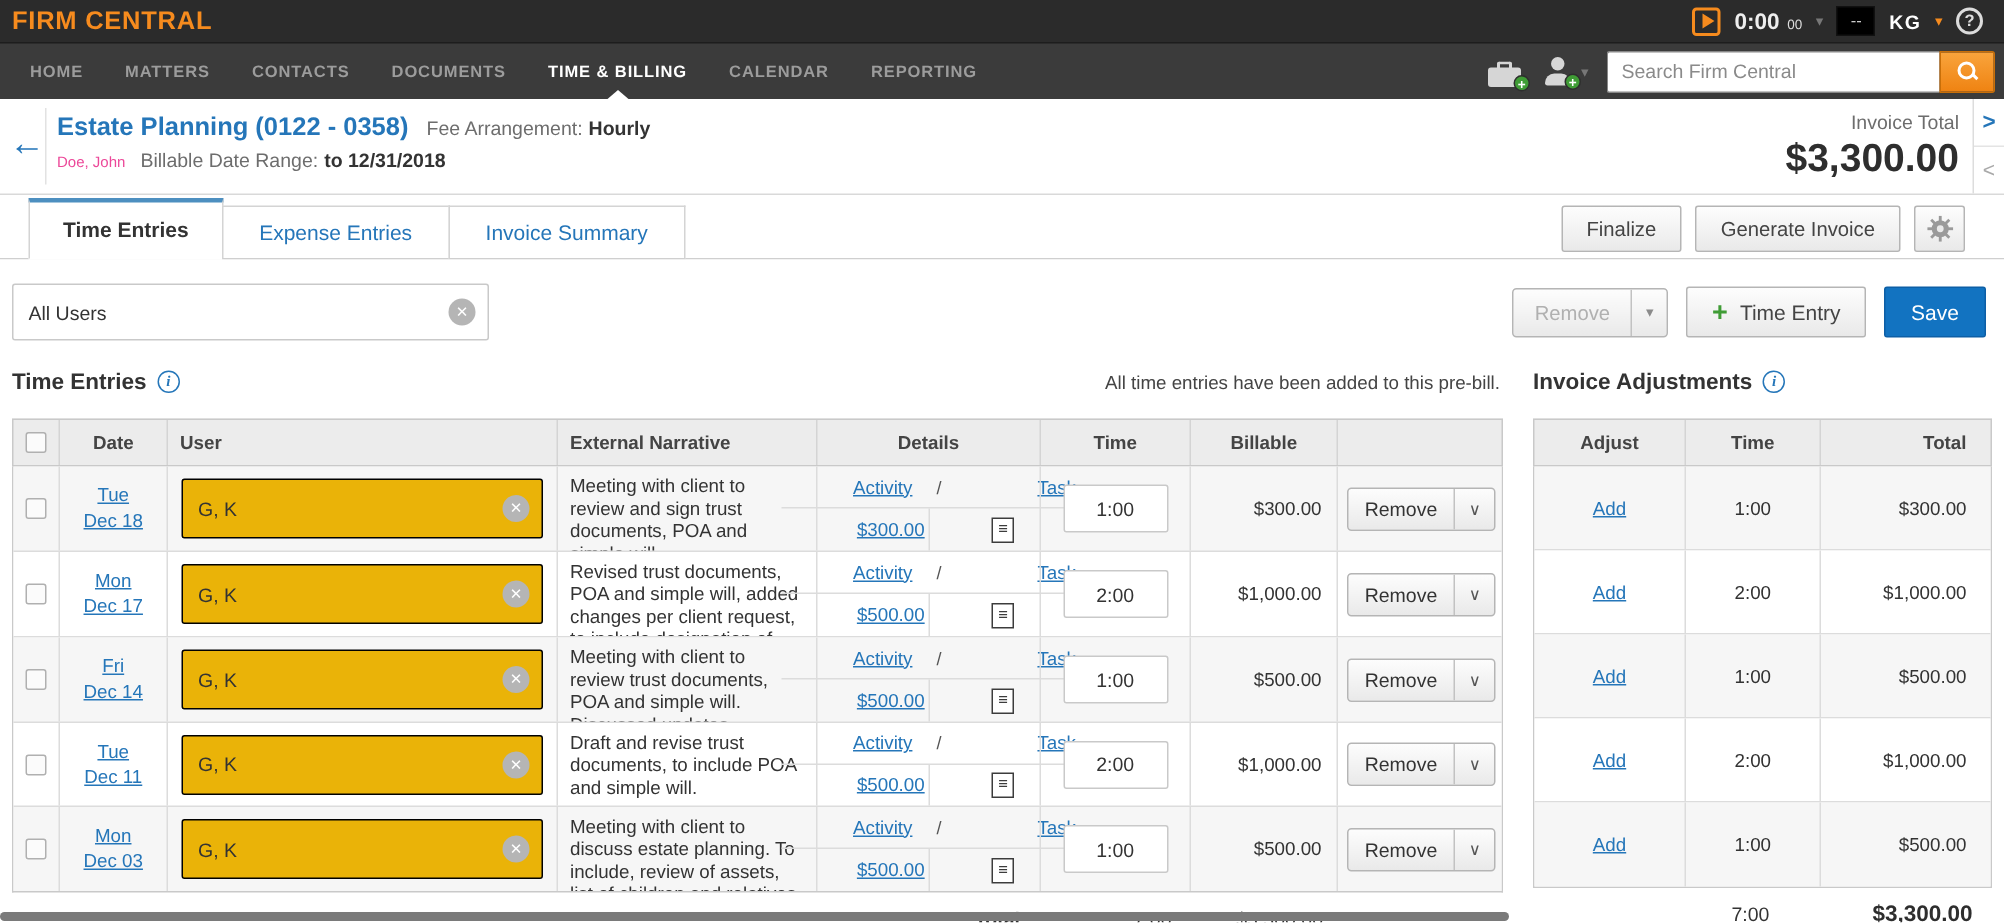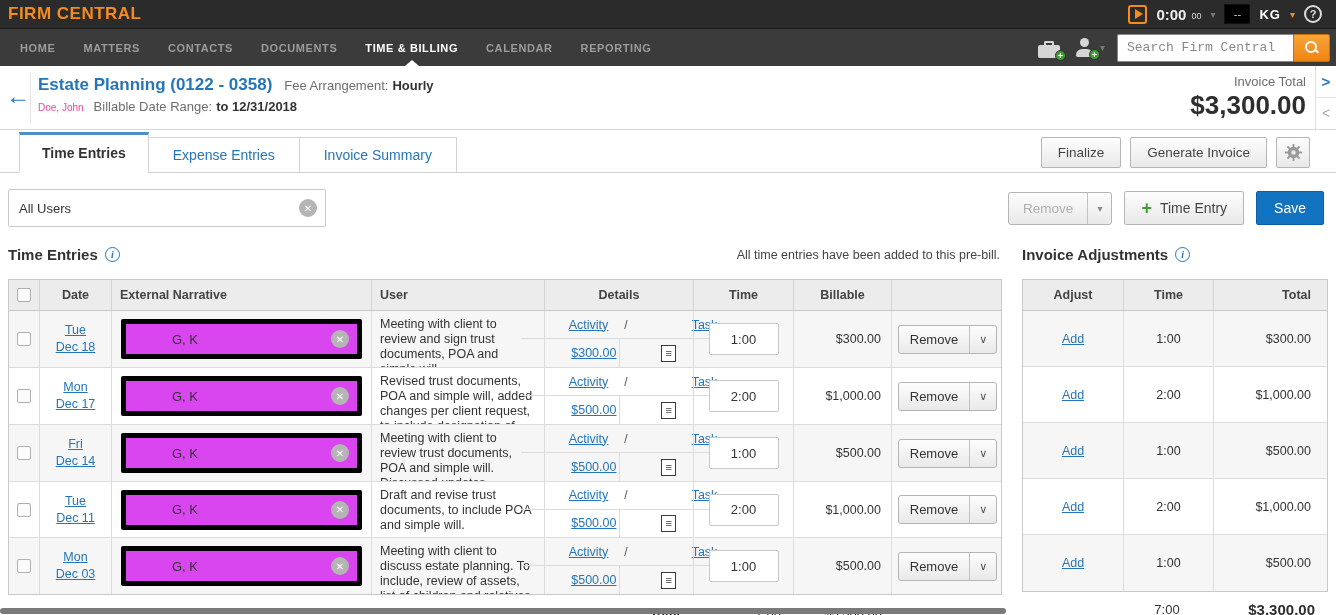--- a/index.html
+++ b/index.html
@@ -37,22 +37,22 @@
   .briefcase { position: relative; width: 24px; height: 17px; margin-top: 3px; }
   .briefcase .bc-body { position: absolute; bottom: 0; width: 22px; height: 13px; background: #d6d6d6; border-radius: 2px; }
   .briefcase .bc-handle { position: absolute; top: 0; left: 6px; width: 10px; height: 6px;
     border: 2px solid #d6d6d6; border-bottom: none; border-radius: 2px 2px 0 0; }
   .plus-badge { position: absolute; right: -4px; bottom: -3px; width: 11px; height: 11px; background: #3f9c35;
     border-radius: 50%; color: #fff; font-size: 9px; font-weight: bold; line-height: 10px; text-align: center; border: 1px solid #2e2e2e; }
   .person { position: relative; width: 22px; height: 19px; }
   .person .p-head { position: absolute; top: 0; left: 6px; width: 9px; height: 9px; background: #d6d6d6; border-radius: 50%; }
   .person .p-body { position: absolute; bottom: 0; left: 2px; width: 17px; height: 8px; background: #d6d6d6; border-radius: 7px 7px 2px 2px; }
   .search-wrap { display: flex; align-items: center; }
-  .search-input { width: 176px; height: 28px; border: 1px solid #888; border-right: none; border-radius: 2px 0 0 2px;
-    font-size: 13px; padding: 0 9px; color: #333; font-family: Liberation Mono, monospace; }
+  .search-input { width: 222px; height: 28px; border: 1px solid #888; border-right: none; border-radius: 2px 0 0 2px;
+    font-size: 13px; padding: 0 9px; color: #333; font-family: Liberation Sans, sans-serif; }
   .search-input::placeholder { color: #8a8a8a; }
   .search-btn { width: 37px; height: 28px; background: linear-gradient(#f9a43c, #ef8312); border: 1px solid #c96f08;
     border-radius: 0 2px 2px 0; display: flex; align-items: center; justify-content: center; cursor: pointer; }
   .mag { position: relative; width: 14px; height: 14px; }
   .mag::before { content: ""; position: absolute; top: 0; left: 0; width: 8px; height: 8px; border: 2px solid #fff; border-radius: 50%; }
   .mag::after { content: ""; position: absolute; left: 9px; top: 9px; width: 5px; height: 2px; background: #fff; transform: rotate(45deg); }
 
   
   .matter-header { position: absolute; top: 66px; left: 0; width: 100%; height: 64px; background: #fff; border-bottom: 1px solid #d9d9d9; }
   .back-arrow { position: absolute; left: 6px; top: 18px; color: #2576b9; font-size: 24px; line-height: 24px; cursor: pointer; }
@@ -127,22 +127,22 @@
   .tbody > .trow:nth-of-type(odd) { background: #f6f6f6; }
   .tbody > .trow:last-of-type { border-bottom: none; }
   .trow > div { border-left: 1px solid #dcdcdc; display: flex; align-items: center; justify-content: center; }
   .trow > div:first-child { border-left: none; }
 
   input[type="checkbox"] { appearance: none; width: 14px; height: 14px; border: 1px solid #b0b0b0;
     border-radius: 2px; background: #fbfbfb; cursor: pointer; }
   .date-link { text-align: center; font-size: 12.5px; color: #2576b9; line-height: 17px; cursor: pointer; }
   .date-link span { display: block; text-decoration: underline; }
   .c-user { padding: 0 9px; }
-  .user-combo { width: 100%; height: 40px; border: 5px solid #000000; border-radius: 2px; background: #d946ef;
-    display: flex; align-items: center; padding-left: 36px; }
+  .user-combo { width: 100%; height: 40px; border: 1px solid #000000; border-radius: 2px; background: #eab308;
+    display: flex; align-items: center; }
   .user-combo input { border: none; outline: none; flex: 1; min-width: 0; font-size: 13px; color: #333;
     padding-left: 10px; font-family: "Liberation Sans", sans-serif; background: transparent; }
   .c-narr { align-items: flex-start !important; justify-content: flex-start !important; padding: 6px 8px 0;
     font-size: 12.5px; line-height: 15px; color: #333; overflow: hidden; max-height: 56px; display: block !important; }
   .c-details { display: grid !important; grid-template-rows: 1fr 1fr; align-items: stretch !important; padding: 0 !important; }
   .d-top { border-bottom: 1px solid #dcdcdc; display: flex; align-items: center; justify-content: center; gap: 16px; }
   .d-top a, .d-rate a { color: #2576b9; font-size: 12.5px; text-decoration: underline; cursor: pointer; margin-left: 48px; }
   .slash { color: #555; font-size: 12px; }
   .d-bottom { display: grid; grid-template-columns: 1fr 1fr; }
   .d-rate { display: flex; align-items: center; justify-content: center; }
@@ -314,22 +314,22 @@
         <span class="pane-title">Time Entries</span>
         <span class="info-icon">i</span>
       </div>
       <div class="notice">All time entries have been added to this pre-bill.</div>
 
       <div class="thead lgrid">
         <div>
             <input type="checkbox" style="">
           </div>
         <div>Date</div>
+        <div class="al">User</div>
         <div class="al">External Narrative</div>
-        <div class="al">User</div>
         <div>Details</div>
         <div>Time</div>
         <div>Billable</div>
         <div></div>
       </div>
 
       <div class="tbody">
 
           <div class="trow lgrid">
             <div>

